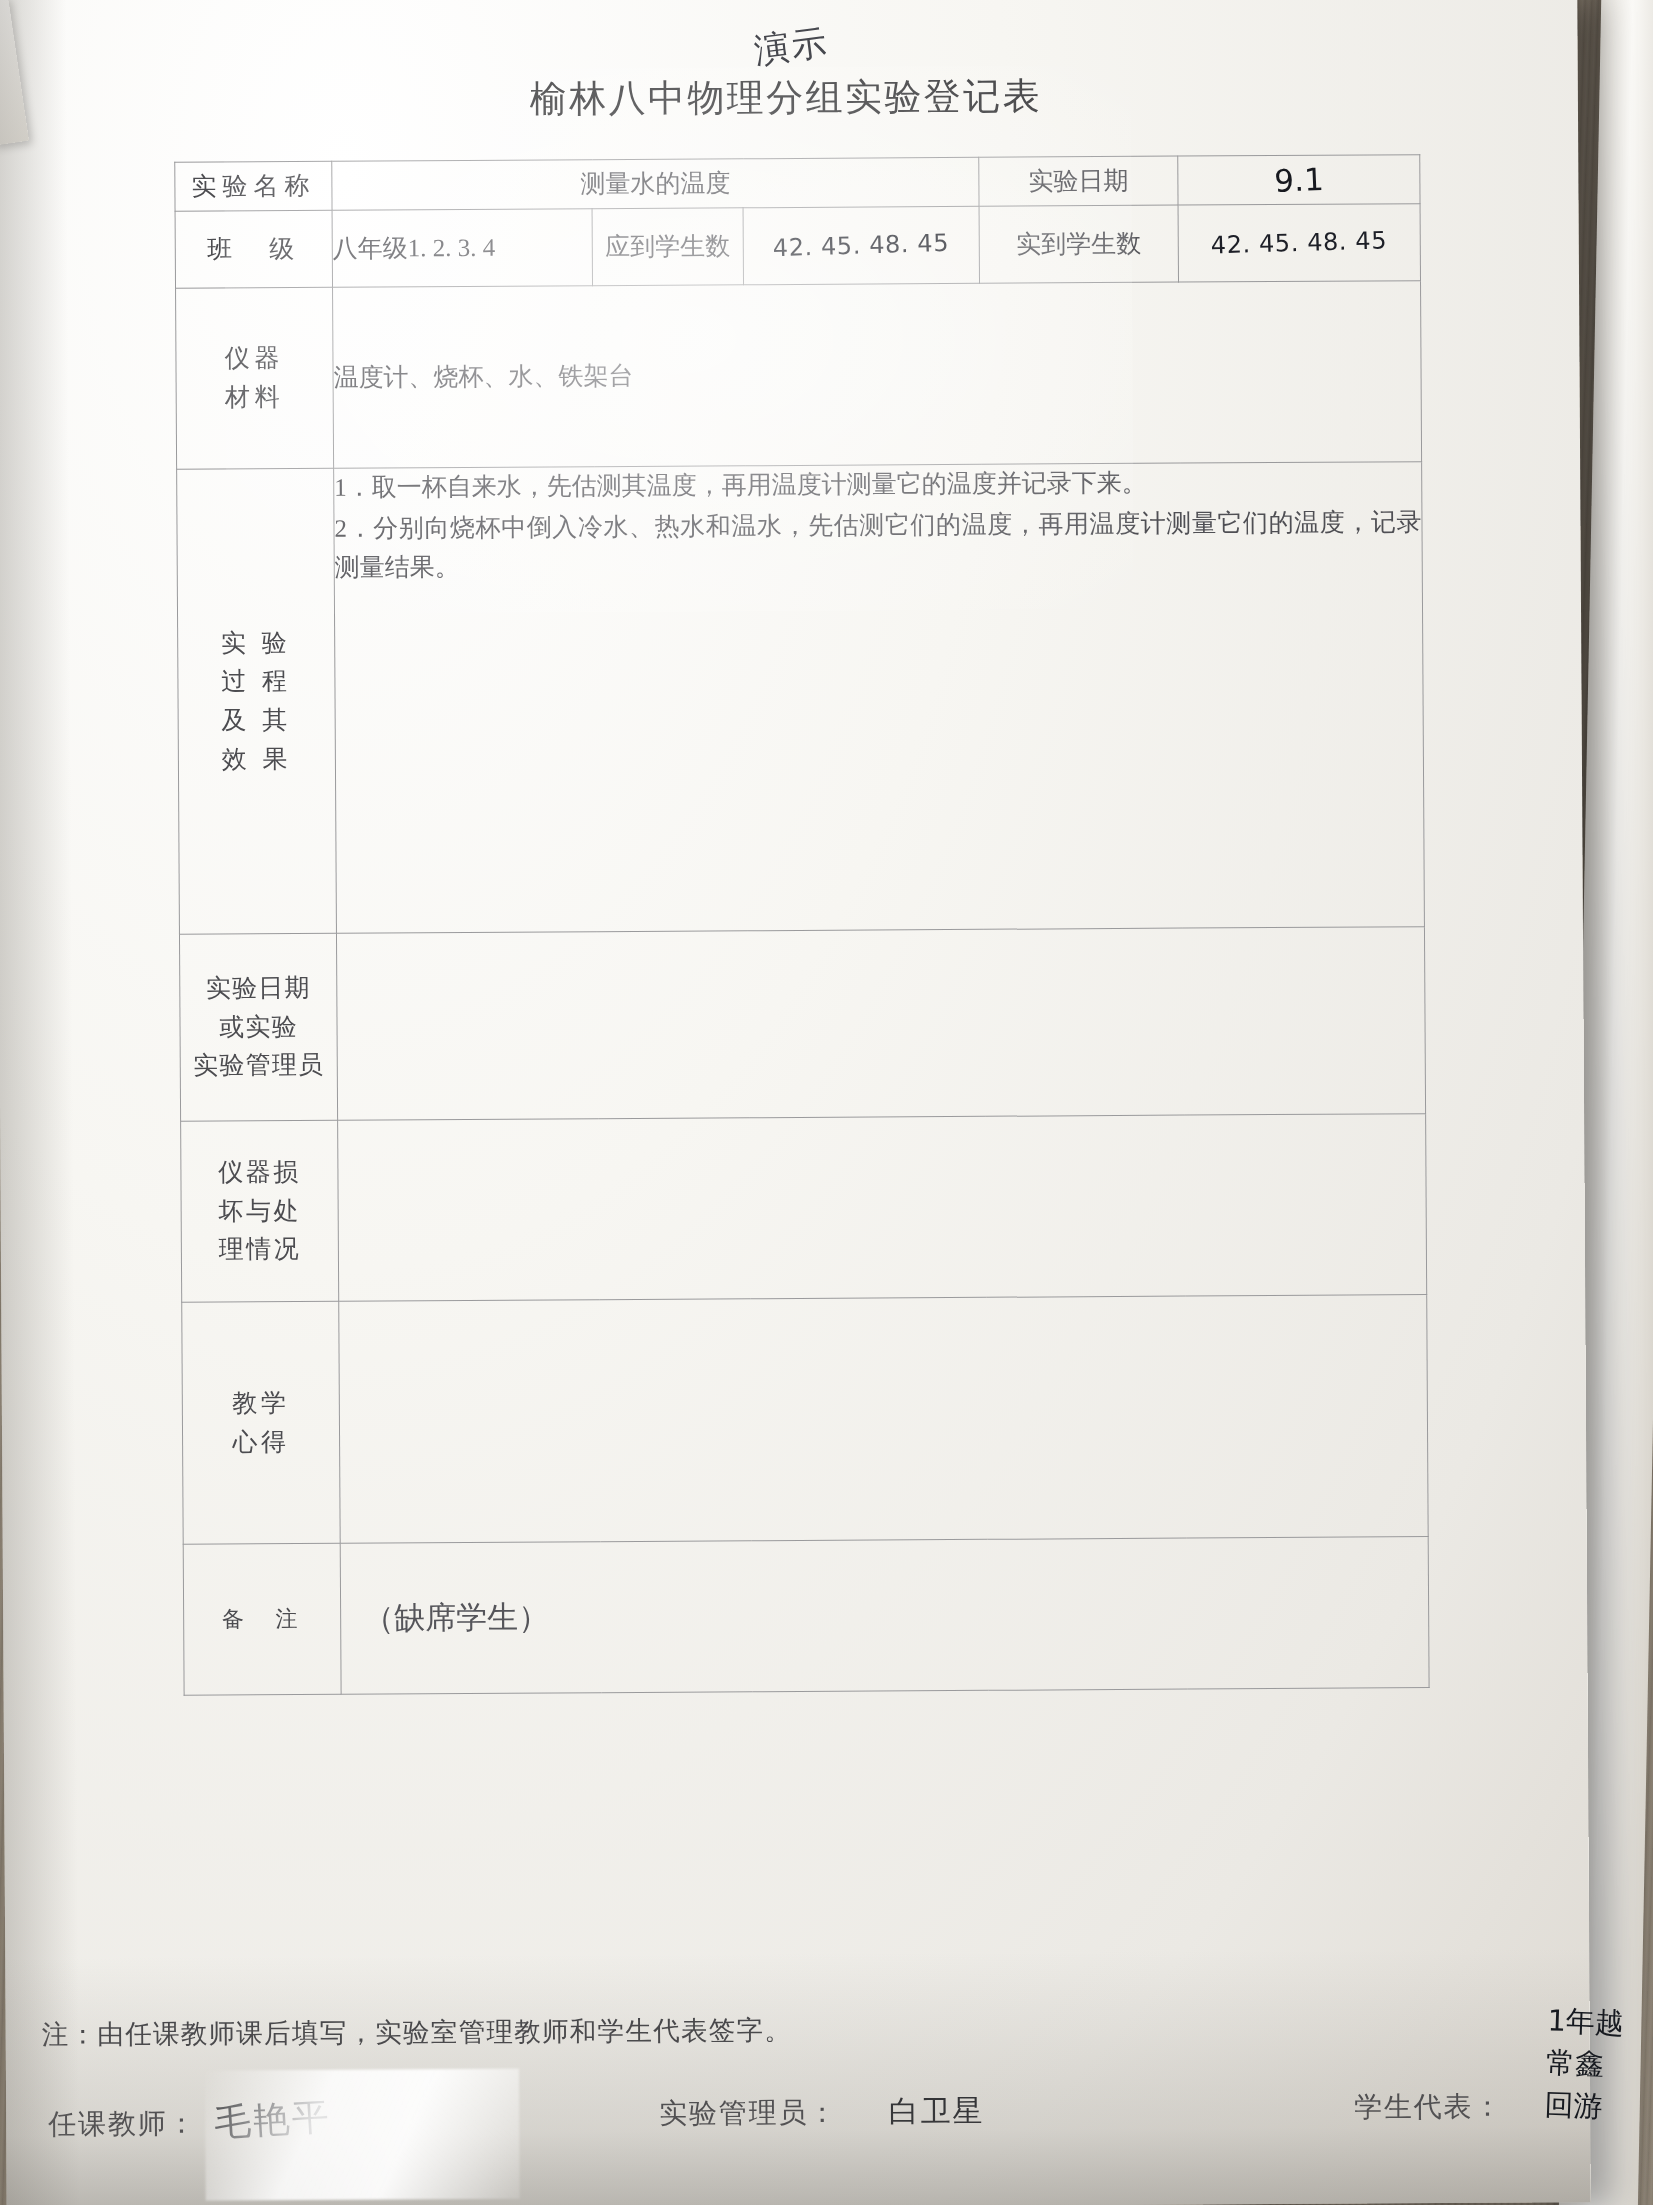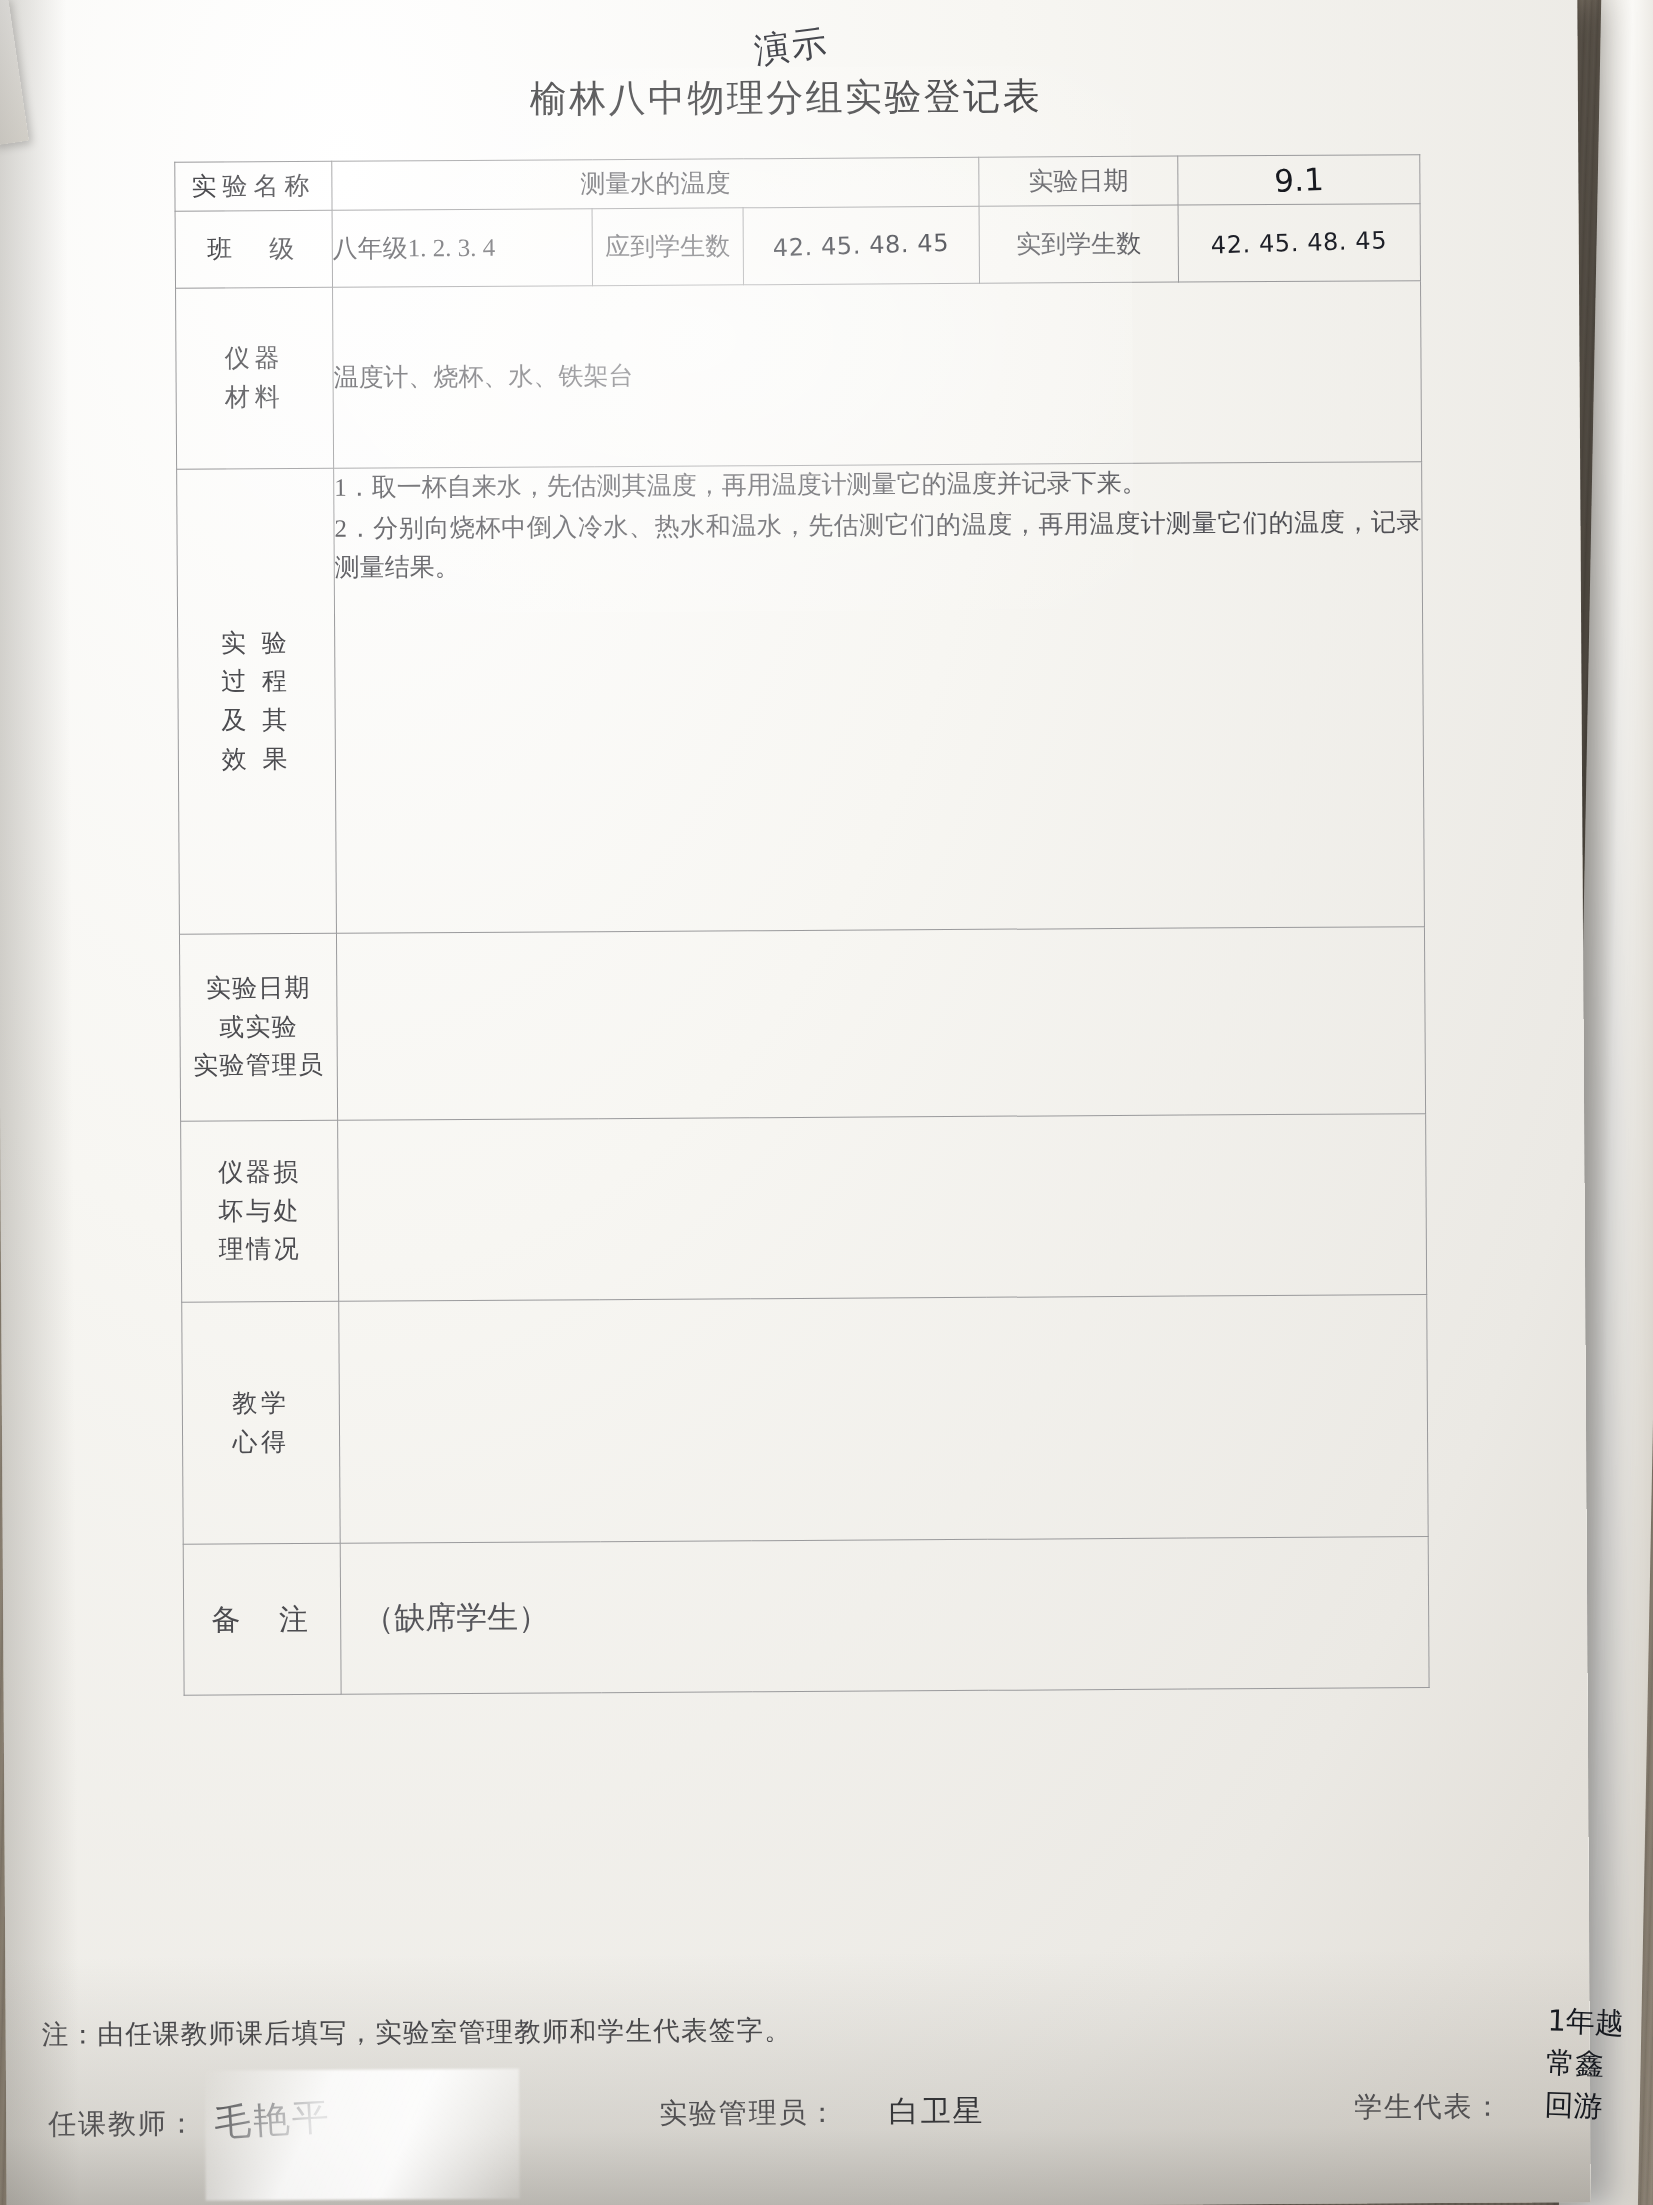--- a/index.html
+++ b/index.html
@@ -333,21 +333,21 @@
 
     <tr style="height:242px">
       <td class="lbl-stack" style="letter-spacing:3.6px">
         <div>教学</div>
         <div>心得</div>
       </td>
       <td class="val" colspan="5"></td>
     </tr>
 
     <tr style="height:151px">
-      <td class="lbl" style="letter-spacing:4.8px;font-size:29px">备　注</td>
+      <td class="lbl" style="letter-spacing:4.8px;font-size:22px">备　注</td>
       <td class="val" colspan="5" style="font-size:31px;padding-left:22px">（缺席学生）</td>
     </tr>
   </tbody>
     </table>
 
   <div id="note">注：由任课教师课后填写，实验室管理教师和学生代表签字。</div>
 
   <div id="sig-row">
     <div class="cell" id="sig-teacher">
       <span>任课教师：</span>

